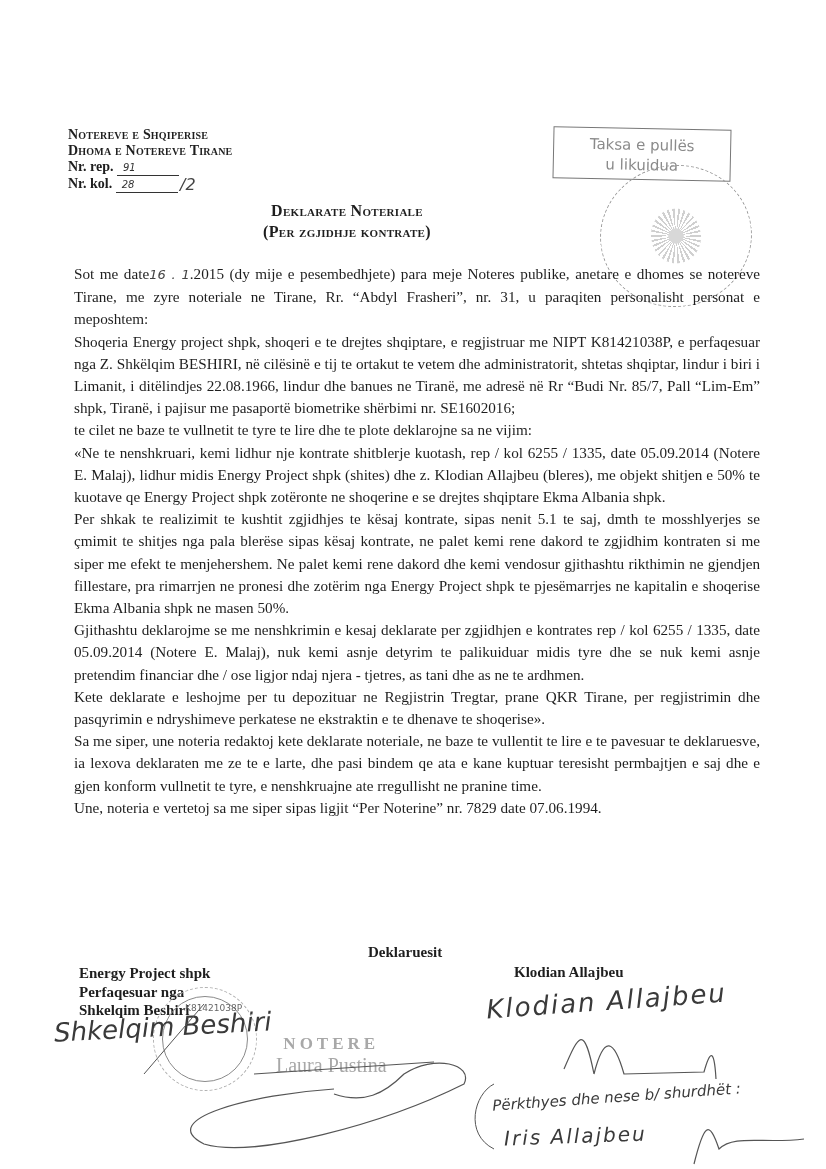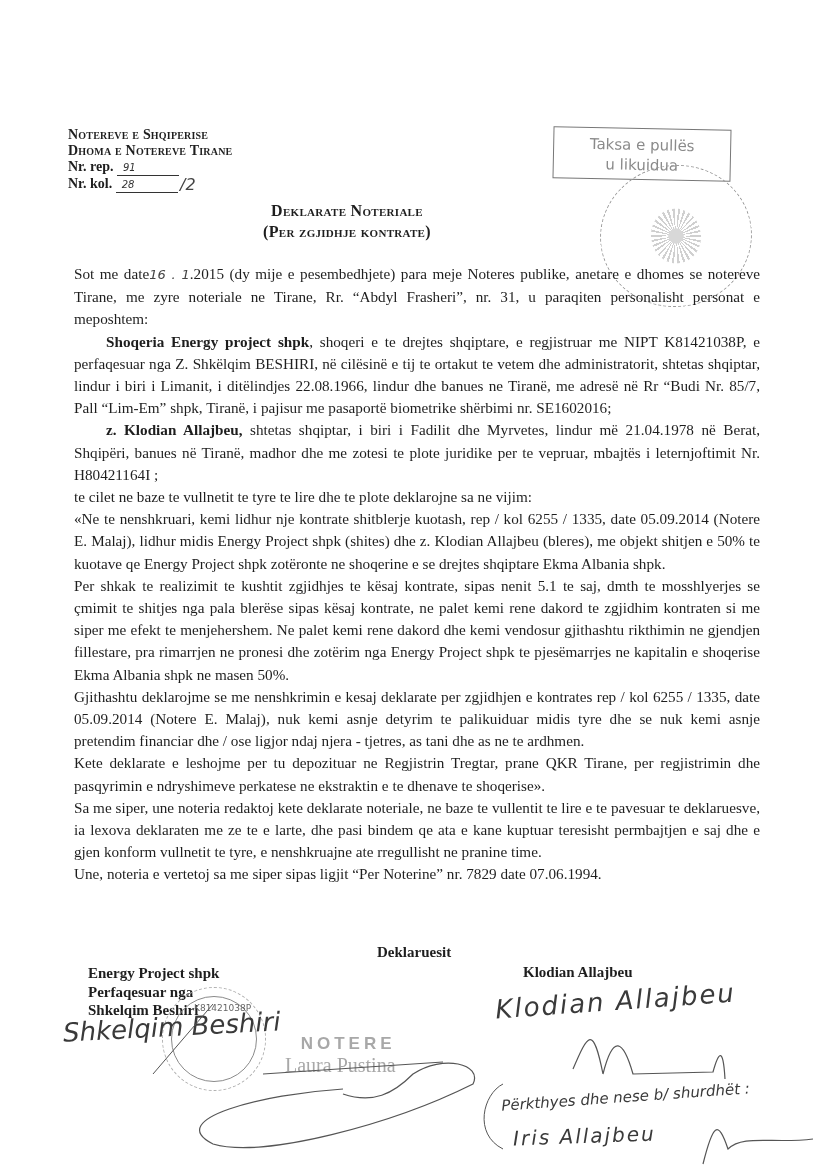--- a/index.html
+++ b/index.html
@@ -30,30 +30,30 @@
       position: absolute; left: 50%; top: 50%; width: 50px; height: 55px;
       transform: translate(-50%,-50%);
       background: radial-gradient(circle, #c8c8c8 0 20%, transparent 21% 100%), repeating-conic-gradient(#bdbdbd 0 5deg, transparent 5deg 12deg);
       border-radius: 50%; opacity: 0.7;
     }
 
     .title { position: absolute; left: 0; width: 694px; top: 200px; text-align: center; font-size: 16px; line-height: 21px; font-weight: bold; font-variant: small-caps; letter-spacing: 0.3px; }
 
     .body { position: absolute; left: 74px; top: 263px; width: 686px; font-size: 15.2px; line-height: 22.2px; text-align: justify; }
     .body p { margin: 0; }
-    .body b { font-weight: bold; margin-left: 32px; }
+    .body b { font-weight: normal; }
     .date-hw { font-family: "DejaVu Sans", sans-serif; font-style: italic; color: #444; font-size: 13px; }
 
-    .signatures { position: absolute; left: 13px; top: 944px; width: 814px; height: 225px; }
+    .signatures { position: absolute; left: 4px; top: 944px; width: 814px; height: 225px; }
     .sig-title { position: absolute; left: 364px; top: 0; font-weight: bold; font-size: 15px; }
     .sig-left { position: absolute; left: 75px; top: 20px; font-weight: bold; font-size: 15px; line-height: 18.5px; }
     .sig-right { position: absolute; left: 510px; top: 20px; font-weight: bold; font-size: 15px; }
     .script { position: absolute; font-family: "DejaVu Sans", sans-serif; font-style: italic; color: #3a3a3a; font-weight: normal; }
     .notary-stamp { position: absolute; left: 272px; top: 90px; text-align: center; color: #a8a8a8; }
-    .notary-stamp .n1 { font-family: Liberation Sans, sans-serif; font-weight: bold; font-size: 17px; letter-spacing: 4px; text-align: right; }
+    .notary-stamp .n1 { font-family: Liberation Serif, serif; font-weight: bold; font-size: 17px; letter-spacing: 4px; }
     .notary-stamp .n2 { font-family: "Liberation Serif", serif; font-size: 20px; }
     .company-seal { position: absolute; left: 158px; top: 52px; width: 84px; height: 84px; border: 1.5px solid #8a8a8a; border-radius: 50%; }
     .company-seal::after { content: ""; position: absolute; inset: -10px; border: 1px dashed #b0b0b0; border-radius: 50%; }
     .company-seal span { position: absolute; left: 22px; top: 6px; font-size: 9px; color: #666; font-family: "DejaVu Sans", sans-serif; }
     svg.strokes { position: absolute; left: 0; top: 0; }
   </style>
 </head>
 <body>
 
 <div class="page">
@@ -84,23 +84,20 @@
     <div>Deklarate Noteriale</div>
     <div>(Per zgjidhje kontrate)</div>
   </div>
 
   <div class="body">
     <p>
       <span>Sot me date</span><span class="date-hw">16 . 1</span><span>.2015</span><span> (dy mije e pesembedhjete) para meje Noteres publike, anetare e dhomes se notereve Tirane, me zyre noteriale ne Tirane, Rr. “Abdyl Frasheri”, nr. 31, u paraqiten personalisht personat e meposhtem:</span>
     </p>
     <p>
       <b>Shoqeria Energy project shpk</b><span>, shoqeri e te drejtes shqiptare, e regjistruar me NIPT K81421038P, e perfaqesuar nga Z. Shkëlqim BESHIRI, në cilësinë e tij te ortakut te vetem dhe administratorit, shtetas shqiptar, lindur i biri i Limanit, i ditëlindjes 22.08.1966, lindur dhe banues ne Tiranë, me adresë në Rr “Budi Nr. 85/7, Pall “Lim-Em” shpk, Tiranë, i pajisur me pasaportë biometrike shërbimi nr. SE1602016;</span>
-    </p>
-    <p>
-      <b>z. Klodian Allajbeu,</b><span> shtetas shqiptar, i biri i Fadilit dhe Myrvetes, lindur më 21.04.1978 në Berat, Shqipëri, banues në Tiranë, madhor dhe me zotesi te plote juridike per te vepruar, mbajtës i leternjoftimit Nr. H80421164I ;</span>
     </p>
     <p>te cilet ne baze te vullnetit te tyre te lire dhe te plote deklarojne sa ne vijim:</p>
     <p>«Ne te nenshkruari, kemi lidhur nje kontrate shitblerje kuotash, rep / kol 6255 / 1335, date 05.09.2014 (Notere E. Malaj), lidhur midis Energy Project shpk (shites) dhe z. Klodian Allajbeu (bleres), me objekt shitjen e 50% te kuotave qe Energy Project shpk zotëronte ne shoqerine e se drejtes shqiptare Ekma Albania shpk.</p>
     <p>Per shkak te realizimit te kushtit zgjidhjes te kësaj kontrate, sipas nenit 5.1 te saj, dmth te mosshlyerjes se çmimit te shitjes nga pala blerëse sipas kësaj kontrate, ne palet kemi rene dakord te zgjidhim kontraten si me siper me efekt te menjehershem. Ne palet kemi rene dakord dhe kemi vendosur gjithashtu rikthimin ne gjendjen fillestare, pra rimarrjen ne pronesi dhe zotërim nga Energy Project shpk te pjesëmarrjes ne kapitalin e shoqerise Ekma Albania shpk ne masen 50%.</p>
     <p>Gjithashtu deklarojme se me nenshkrimin e kesaj deklarate per zgjidhjen e kontrates rep / kol 6255 / 1335, date 05.09.2014 (Notere E. Malaj), nuk kemi asnje detyrim te palikuiduar midis tyre dhe se nuk kemi asnje pretendim financiar dhe / ose ligjor ndaj njera - tjetres, as tani dhe as ne te ardhmen.</p>
     <p>Kete deklarate e leshojme per tu depozituar ne Regjistrin Tregtar, prane QKR Tirane, per regjistrimin dhe pasqyrimin e ndryshimeve perkatese ne ekstraktin e te dhenave te shoqerise».</p>
     <p>Sa me siper, une noteria redaktoj kete deklarate noteriale, ne baze te vullentit te lire e te pavesuar te deklaruesve, ia lexova deklaraten me ze te e larte, dhe pasi bindem qe ata e kane kuptuar teresisht permbajtjen e saj dhe e gjen konform vullnetit te tyre, e nenshkruajne ate rregullisht ne pranine time.</p>
     <p>Une, noteria e vertetoj sa me siper sipas ligjit “Per Noterine” nr. 7829 date 07.06.1994.</p>
   </div>
 

